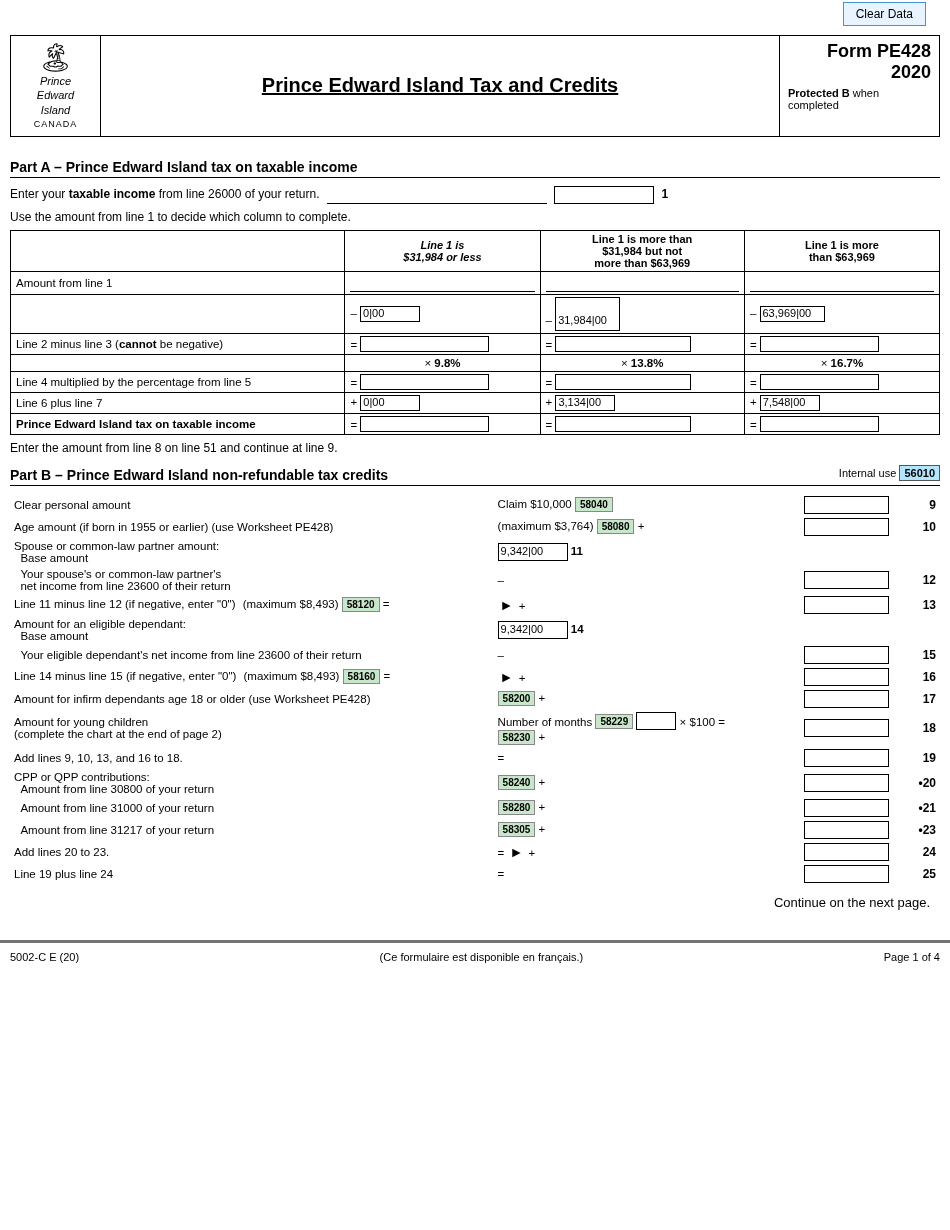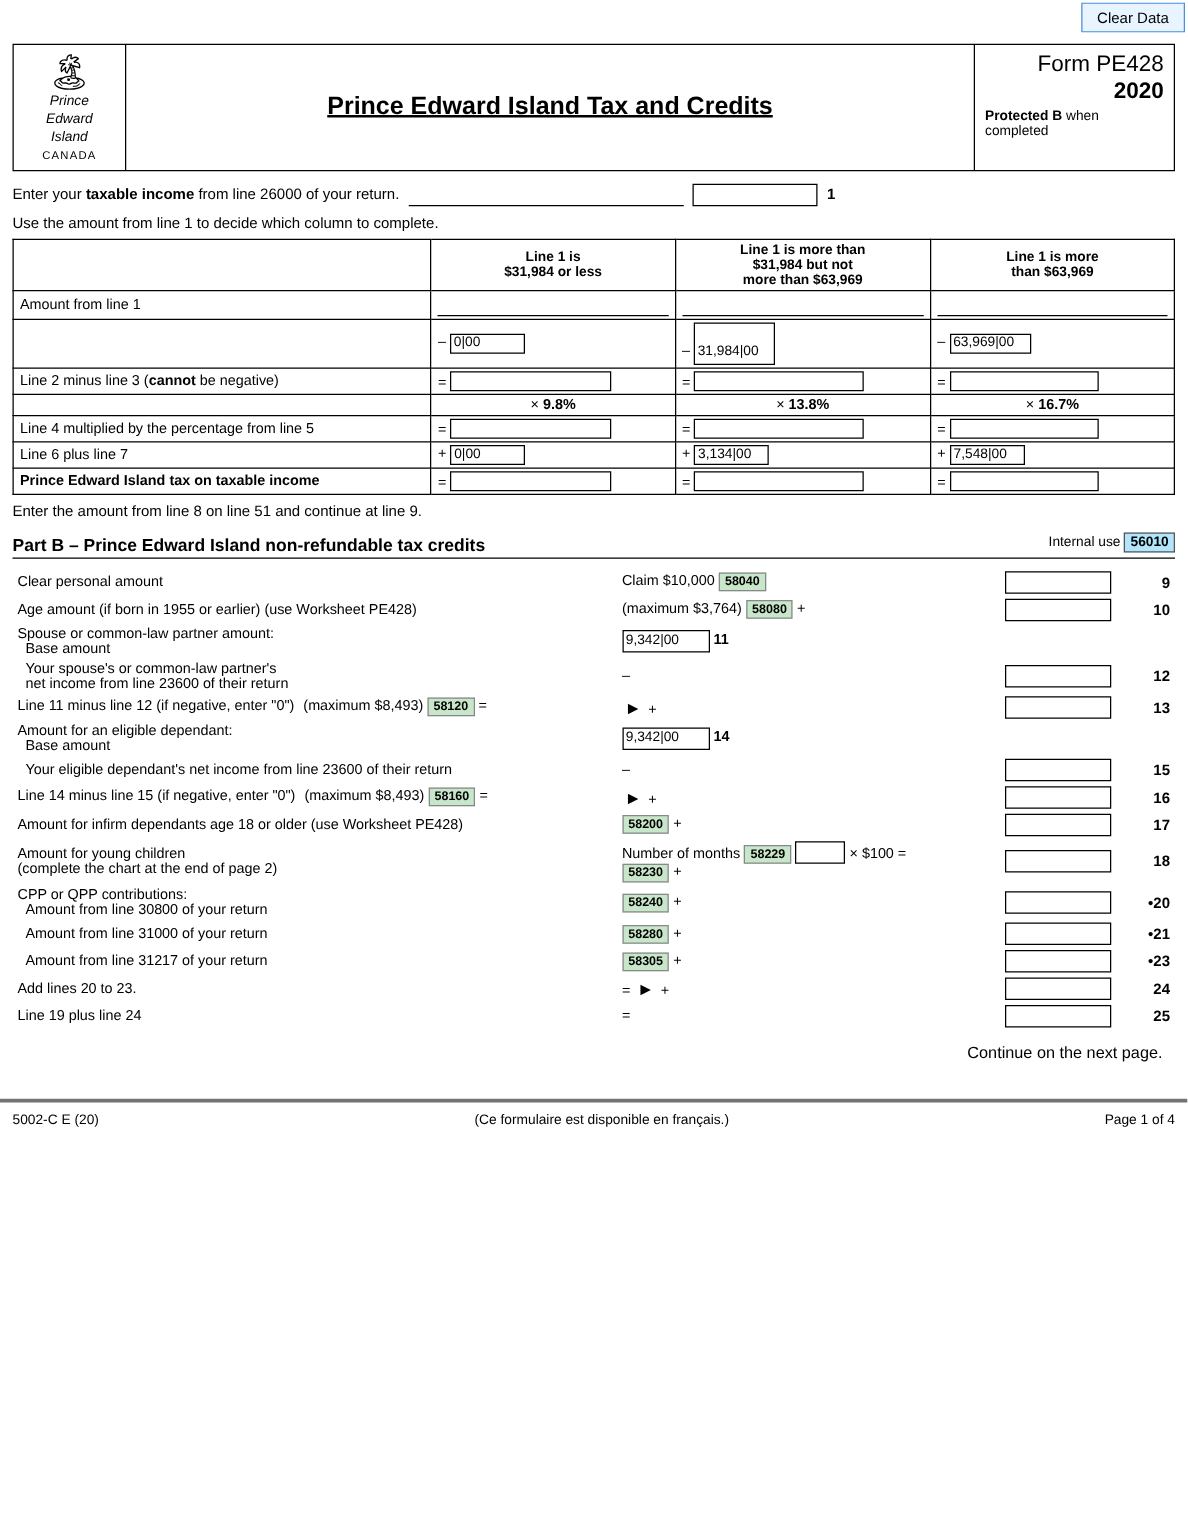--- a/index.html
+++ b/index.html
@@ -68,21 +68,21 @@
     .form-info-cell {
       width: 160px;
       border-left: 1px solid #000;
       display: flex;
       flex-direction: column;
       align-items: flex-end;
       padding: 5px 8px;
     }
     .form-number {
       font-size: 18px;
-      font-weight: normal;
+      font-weight: bold;
     }
     .form-year {
       font-size: 18px;
       font-weight: bold;
     }
     .protected-text {
       font-size: 11px;
       margin-top: 4px;
     }
     .protected-text strong {
@@ -182,21 +182,21 @@
       vertical-align: middle;
       background: white;
       font-size: 11px;
       padding: 1px 3px;
     }
     .center { text-align: center; }
   </style>
 </head>
 <body>
 
-<button class="clear-data-btn" style="position:fixed;top:2px;right:2px;z-index:100;margin-left:47px;">Clear Data</button>
+<button class="clear-data-btn" style="position:fixed;top:2px;right:24px;z-index:100;margin-left:47px;">Clear Data</button>
 
 <div class="header">
   <div class="logo-cell">
     <div>
       <div class="logo-shield">🏝</div>
       <div class="logo-text" style="font-style:italic;font-size:11px;text-align:center;">
         <em>Prince<br>Edward<br>Island</em>
         <div style="font-style:normal;font-size:9px;letter-spacing:1px;margin-top:2px;">CANADA</div>
       </div>
     </div>
@@ -206,35 +206,36 @@
   </div>
   <div class="form-info-cell">
     <div class="form-number">Form PE428</div>
     <div class="form-year">2020</div>
     <div class="protected-text"><strong>Protected B</strong> when completed</div>
   </div>
 </div>
 
 <div class="content">
 
+  <div class="part-header">Part A – Prince Edward Island tax on taxable income</div>
 
   <div class="instruction">
     Enter your <strong>taxable income</strong> from line 26000 of your return.
     <span style="display:inline-block;width:220px;border-bottom:1px solid #000;vertical-align:bottom;margin:0 4px;"></span>
     <span class="entry-field" style="width:100px;"></span>
     <strong style="margin-left:4px;">1</strong>
   </div>
 
   <div class="instruction">Use the amount from line 1 to decide which column to complete.</div>
 
   <table class="part-a-grid">
     <thead>
       <tr>
         <th style="width:36%;border:none;border-right:1px solid #000;"></th>
-        <th style="width:21%;">Line 1 is<br>$31,984 or less</th>
+        <th style="width:21%;font-style:italic;">Line 1 is<br>$31,984 or less</th>
         <th style="width:22%;">Line 1 is more than<br>$31,984 but not<br>more than $63,969</th>
         <th style="width:21%;">Line 1 is more<br>than $63,969</th>
       </tr>
     </thead>
     <tbody>
 
       <tr>
         <td style="border-right:1px solid #000;">Amount from line 1</td>
         <td><input type="text" style="width: 100%; height: 18px; border-top: none; border-right: none; border-left: none; border-image: initial; border-bottom: 1px solid rgb(0, 0, 0);"></td>
         <td><input type="text" style="width: 100%; height: 18px; border-top: none; border-right: none; border-left: none; border-image: initial; border-bottom: 1px solid rgb(0, 0, 0);"></td>
@@ -451,20 +452,27 @@
           Number of months <span class="badge">58229</span>
           <input type="text" style="width: 40px; height: 18px; border: 1px solid rgb(0, 0, 0);">
           × $100 =
           <span class="badge">58230</span> +
         </td>
         <td></td>
         <td><input type="text" style="width: 100%; height: 18px; border: 1px solid rgb(0, 0, 0);"></td>
         <td class="line-num">18</td>
       </tr>
 
+      <tr>
+        <td>Add lines 9, 10, 13, and 16 to 18.</td>
+        <td>=</td>
+        <td></td>
+        <td><input type="text" style="width: 100%; height: 18px; border: 1px solid rgb(0, 0, 0);"></td>
+        <td class="line-num">19</td>
+      </tr>
 
       <tr>
         <td>CPP or QPP contributions:<br>&nbsp;&nbsp;Amount from line 30800 of your return</td>
         <td>
           <span class="badge">58240</span> +
         </td>
         <td></td>
         <td><input type="text" style="width: 100%; height: 18px; border: 1px solid rgb(0, 0, 0);"></td>
         <td class="line-num">•20</td>
       </tr>

